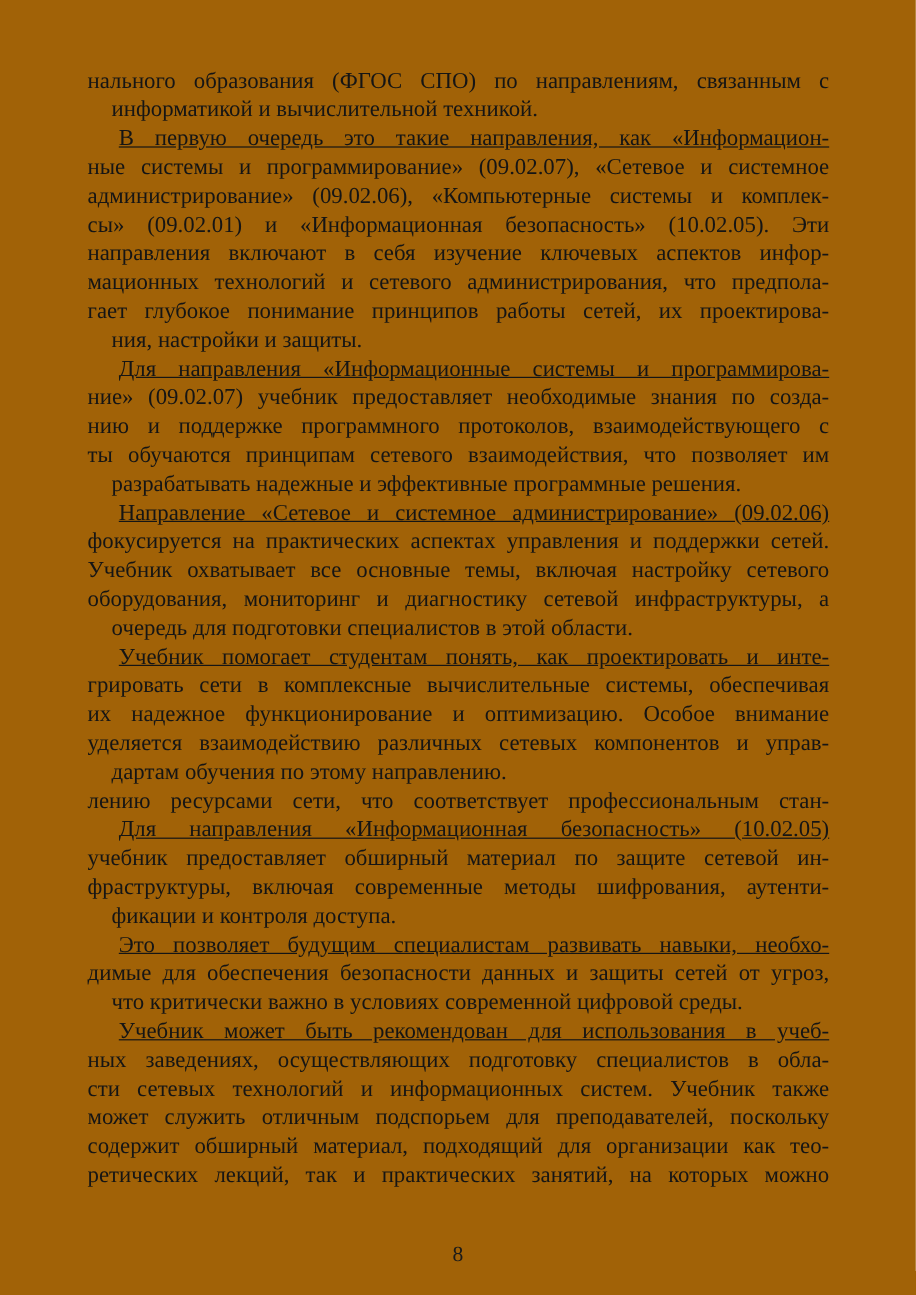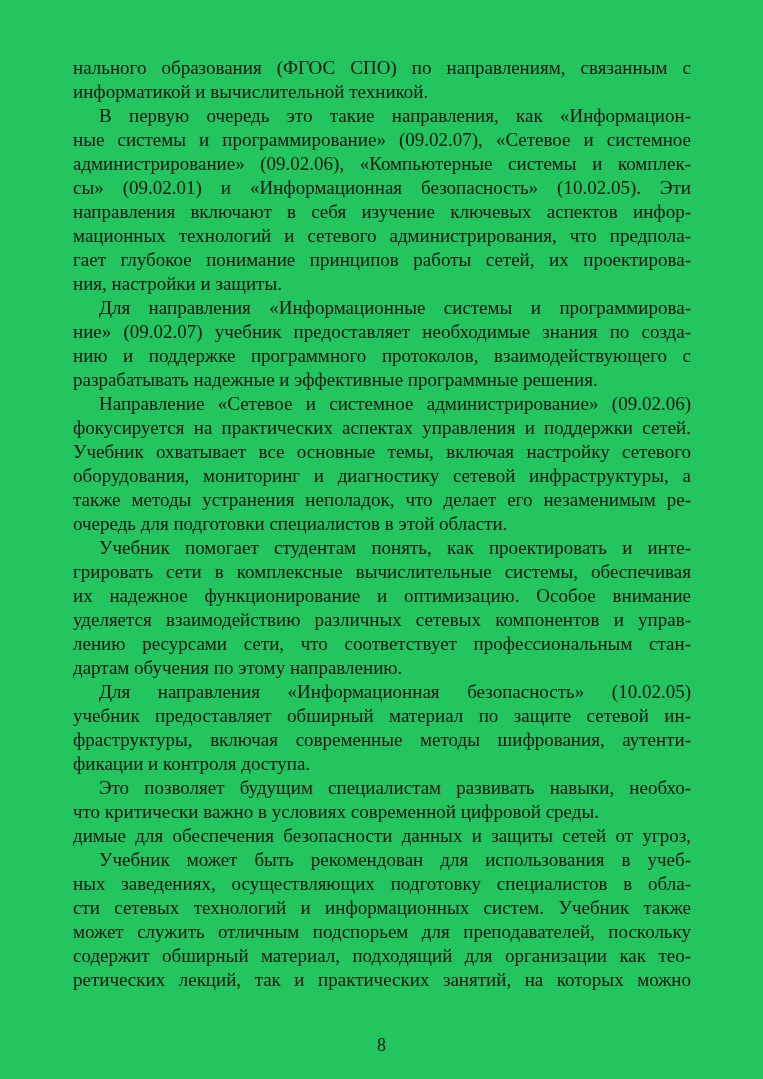--- a/index.html
+++ b/index.html
@@ -11,45 +11,47 @@
     height: 1079px;
     background: #fefefe;
     position: relative;
     overflow: hidden;
     font-family: "Liberation Serif", "DejaVu Serif", serif;
     color: #151515;
   }
   .page {
     position: absolute;
     inset: 0;
-    background: #22c55e;
+    background: #a16207;
   }
   .page-text {
     position: absolute;
     left: 73px;
     top: 56px;
     width: 618px;
     font-size: 19px;
     line-height: 24px;
   }
   .paragraph {
     margin: 0;
   }
   .line {
     height: 24px;
     text-align: justify;
     text-align-last: justify;
     white-space: normal;
   }
   .line.indent {
     text-indent: 26px;
+    text-decoration: underline;
   }
   .line.last {
     text-align: center;
     text-align-last: left;
+    margin-left: 20px;
   }
   .page-number {
     position: absolute;
     top: 1034px;
     left: 0;
     width: 763px;
     text-align: center;
     font-size: 18px;
     line-height: 22px;
     color: #1a1a1a;
@@ -71,48 +73,48 @@
         <div class="line">сы» (09.02.01) и «Информационная безопасность» (10.02.05). Эти</div>
         <div class="line">направления включают в себя изучение ключевых аспектов инфор-</div>
         <div class="line">мационных технологий и сетевого администрирования, что предпола-</div>
         <div class="line">гает глубокое понимание принципов работы сетей, их проектирова-</div>
         <div class="line last">ния, настройки и защиты.</div>
       </div>
       <div class="paragraph">
         <div class="line indent">Для направления «Информационные системы и программирова-</div>
         <div class="line">ние» (09.02.07) учебник предоставляет необходимые знания по созда-</div>
         <div class="line">нию и поддержке программного протоколов, взаимодействующего с</div>
+        <div class="line">ты обучаются принципам сетевого взаимодействия, что позволяет им</div>
         <div class="line last">разрабатывать надежные и эффективные программные решения.</div>
       </div>
       <div class="paragraph">
         <div class="line indent">Направление «Сетевое и системное администрирование» (09.02.06)</div>
         <div class="line">фокусируется на практических аспектах управления и поддержки сетей.</div>
         <div class="line">Учебник охватывает все основные темы, включая настройку сетевого</div>
         <div class="line">оборудования, мониторинг и диагностику сетевой инфраструктуры, а</div>
-        <div class="line">также методы устранения неполадок, что делает его незаменимым ре-</div>
         <div class="line last">очередь для подготовки специалистов в этой области.</div>
       </div>
       <div class="paragraph">
         <div class="line indent">Учебник помогает студентам понять, как проектировать и инте-</div>
         <div class="line">грировать сети в комплексные вычислительные системы, обеспечивая</div>
         <div class="line">их надежное функционирование и оптимизацию. Особое внимание</div>
         <div class="line">уделяется взаимодействию различных сетевых компонентов и управ-</div>
+        <div class="line last">дартам обучения по этому направлению.</div>
         <div class="line">лению ресурсами сети, что соответствует профессиональным стан-</div>
-        <div class="line last">дартам обучения по этому направлению.</div>
       </div>
       <div class="paragraph">
         <div class="line indent">Для направления «Информационная безопасность» (10.02.05)</div>
         <div class="line">учебник предоставляет обширный материал по защите сетевой ин-</div>
         <div class="line">фраструктуры, включая современные методы шифрования, аутенти-</div>
         <div class="line last">фикации и контроля доступа.</div>
       </div>
       <div class="paragraph">
         <div class="line indent">Это позволяет будущим специалистам развивать навыки, необхо-</div>
+        <div class="line">димые для обеспечения безопасности данных и защиты сетей от угроз,</div>
         <div class="line last">что критически важно в условиях современной цифровой среды.</div>
-        <div class="line">димые для обеспечения безопасности данных и защиты сетей от угроз,</div>
       </div>
       <div class="paragraph">
         <div class="line indent">Учебник может быть рекомендован для использования в учеб-</div>
         <div class="line">ных заведениях, осуществляющих подготовку специалистов в обла-</div>
         <div class="line">сти сетевых технологий и информационных систем. Учебник также</div>
         <div class="line">может служить отличным подспорьем для преподавателей, поскольку</div>
         <div class="line">содержит обширный материал, подходящий для организации как тео-</div>
         <div class="line">ретических лекций, так и практических занятий, на которых можно</div>
       </div>
     </div>

